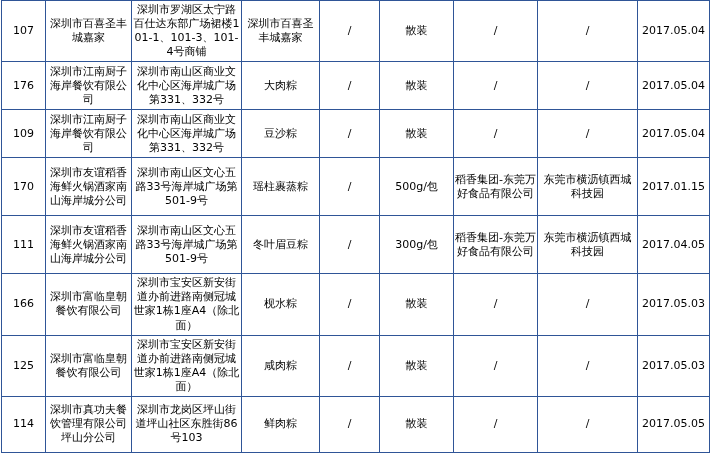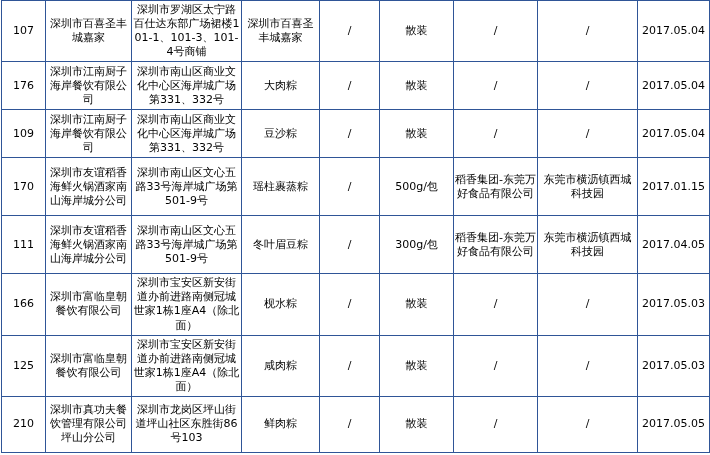--- a/index.html
+++ b/index.html
@@ -143,21 +143,21 @@
         <td>深圳市富临皇朝餐饮有限公司</td>
         <td>深圳市宝安区新安街道办前进路南侧冠城世家1栋1座A4（除北面）</td>
         <td>咸肉粽</td>
         <td class="slash">/</td>
         <td>散装</td>
         <td class="slash">/</td>
         <td class="slash">/</td>
         <td class="date">2017.05.03</td>
       </tr>
       <tr class="tall-1">
-        <td class="idx">210</td>
+        <td class="idx">114</td>
         <td>深圳市真功夫餐饮管理有限公司坪山分公司</td>
         <td>深圳市龙岗区坪山街道坪山社区东胜街86号103</td>
         <td>鲜肉粽</td>
         <td class="slash">/</td>
         <td>散装</td>
         <td class="slash">/</td>
         <td class="slash">/</td>
         <td class="date">2017.05.05</td>
       </tr>
     </tbody>

